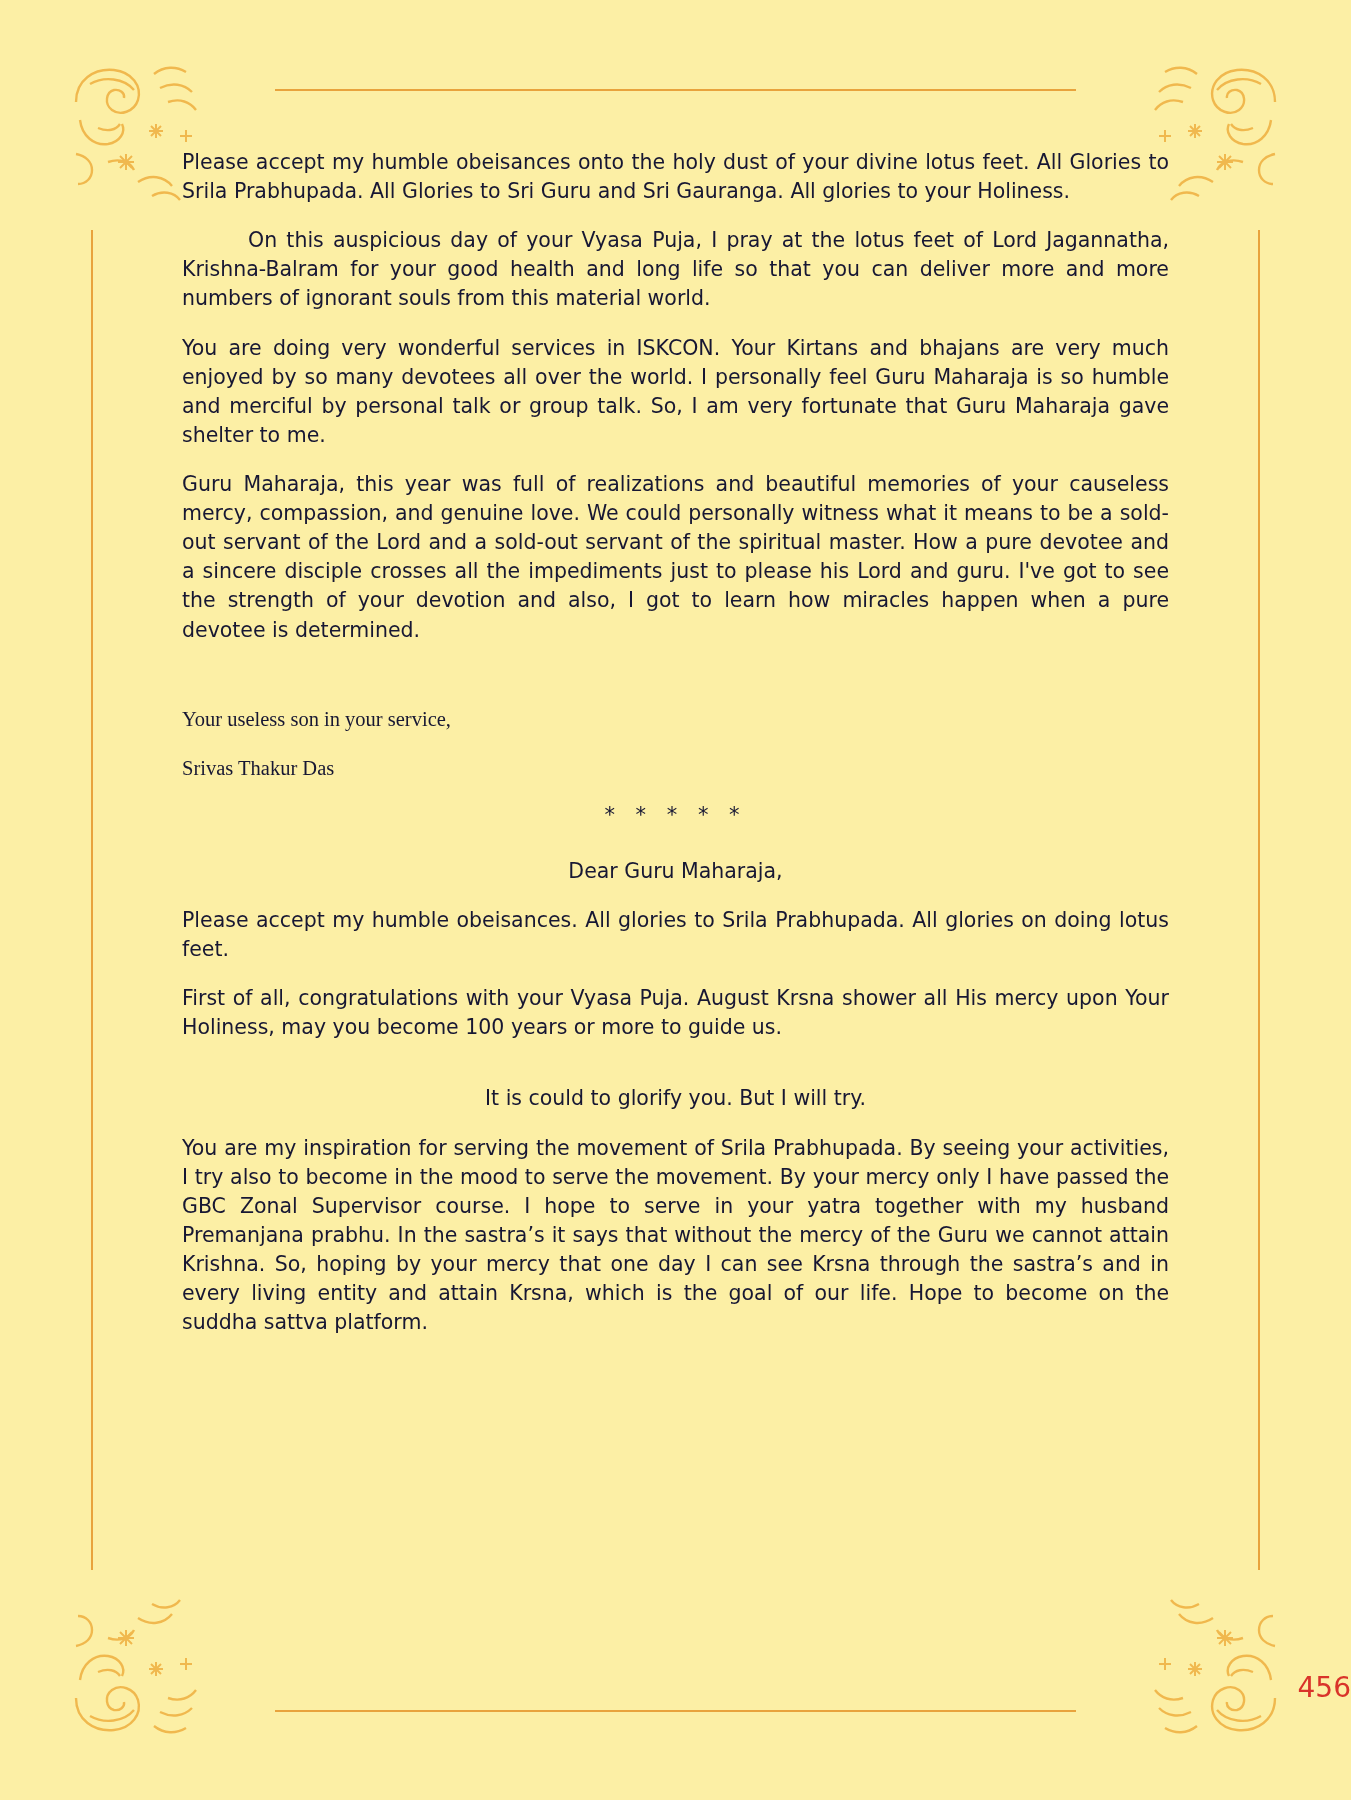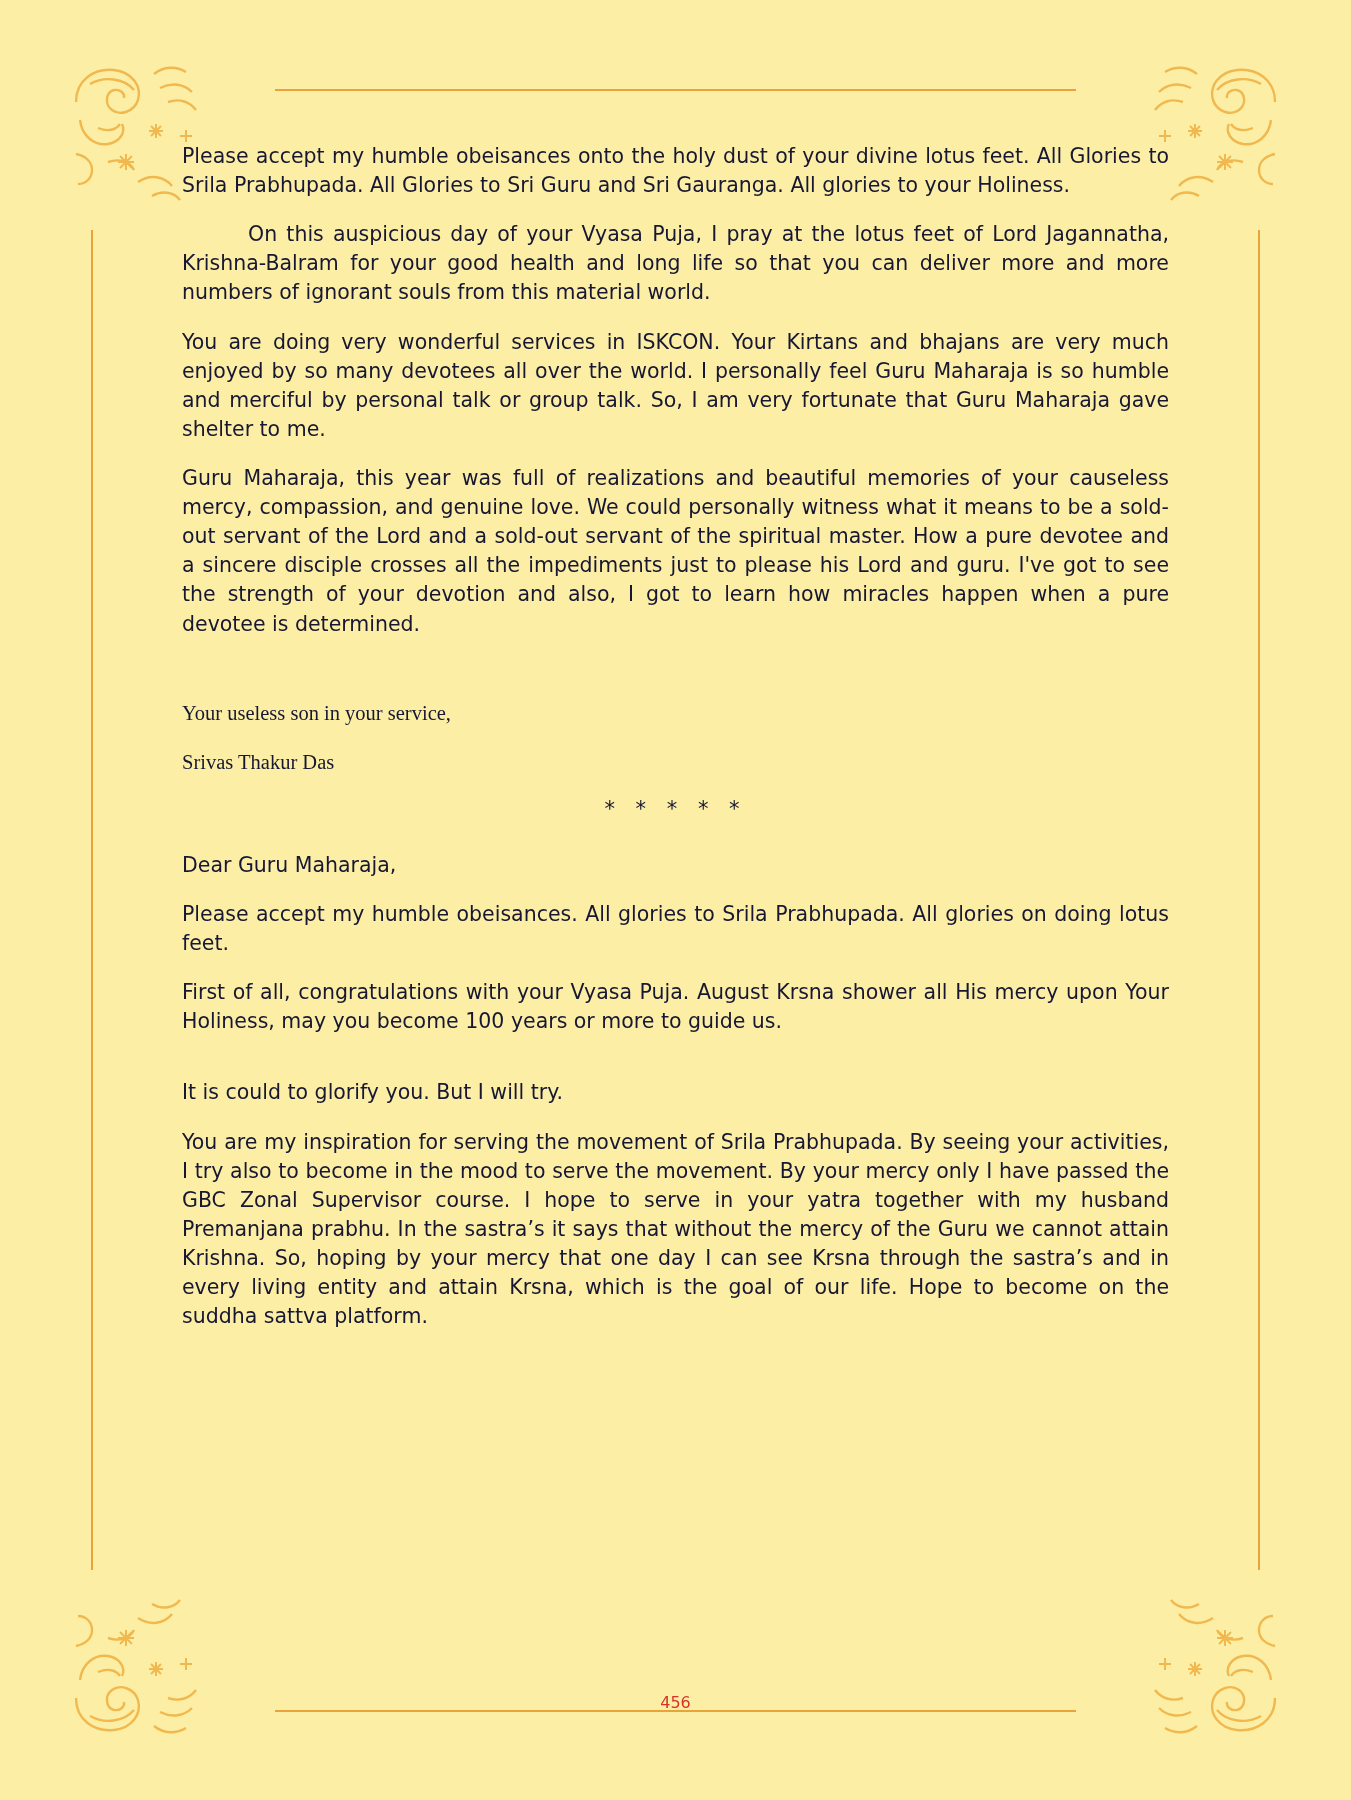--- a/index.html
+++ b/index.html
@@ -56,57 +56,57 @@
   .corner.tl { top: 62px; left: 68px; }
   .corner.tr { top: 62px; right: 68px; transform: scaleX(-1); }
   .corner.bl { bottom: 62px; left: 68px; transform: scaleY(-1); }
   .corner.br { bottom: 62px; right: 68px; transform: scale(-1,-1); }
 
   
   .content {
     position: absolute;
     left: 182px;
     right: 182px;
-    top: 142px;
+    top: 148px;
   }
   p.para {
     margin: 0 0 20px 0;
     font-size: 20.5px;
     line-height: 1.42;
     text-align: justify;
     text-justify: inter-word;
     color: #171733;
   }
   p.para.indent { text-indent: 66px; }
-  p.para.plain { text-align: left; }
+  p.para.plain { text-align: center; }
   .gap-lg { height: 40px; }
   .gap-md { height: 22px; }
   .stars {
     text-align: center;
     font-size: 21px;
     letter-spacing: 7px;
     margin: 14px 0 30px 0;
     color: #171733;
   }
   .signature-block p {
     margin: 0 0 20px 0;
     font-size: 20.5px;
     line-height: 1.42;
     text-align: left;
     color: #171733;
     font-family: Liberation Serif, serif;
   }
   .page-number {
     position: absolute;
-    bottom: 88px;
+    bottom: 96px;
     left: 0;
     right: 0;
-    text-align: center;
+    text-align: right;
     color: #d9332a;
-    font-size: 16px;
+    font-size: 28px;
     font-family: "DejaVu Sans", sans-serif;
   }
 </style>
 </head>
 <body>
 
 <div class="page">
 
   <div class="frame-line-top"></div>
   <div class="frame-line-bottom"></div>

